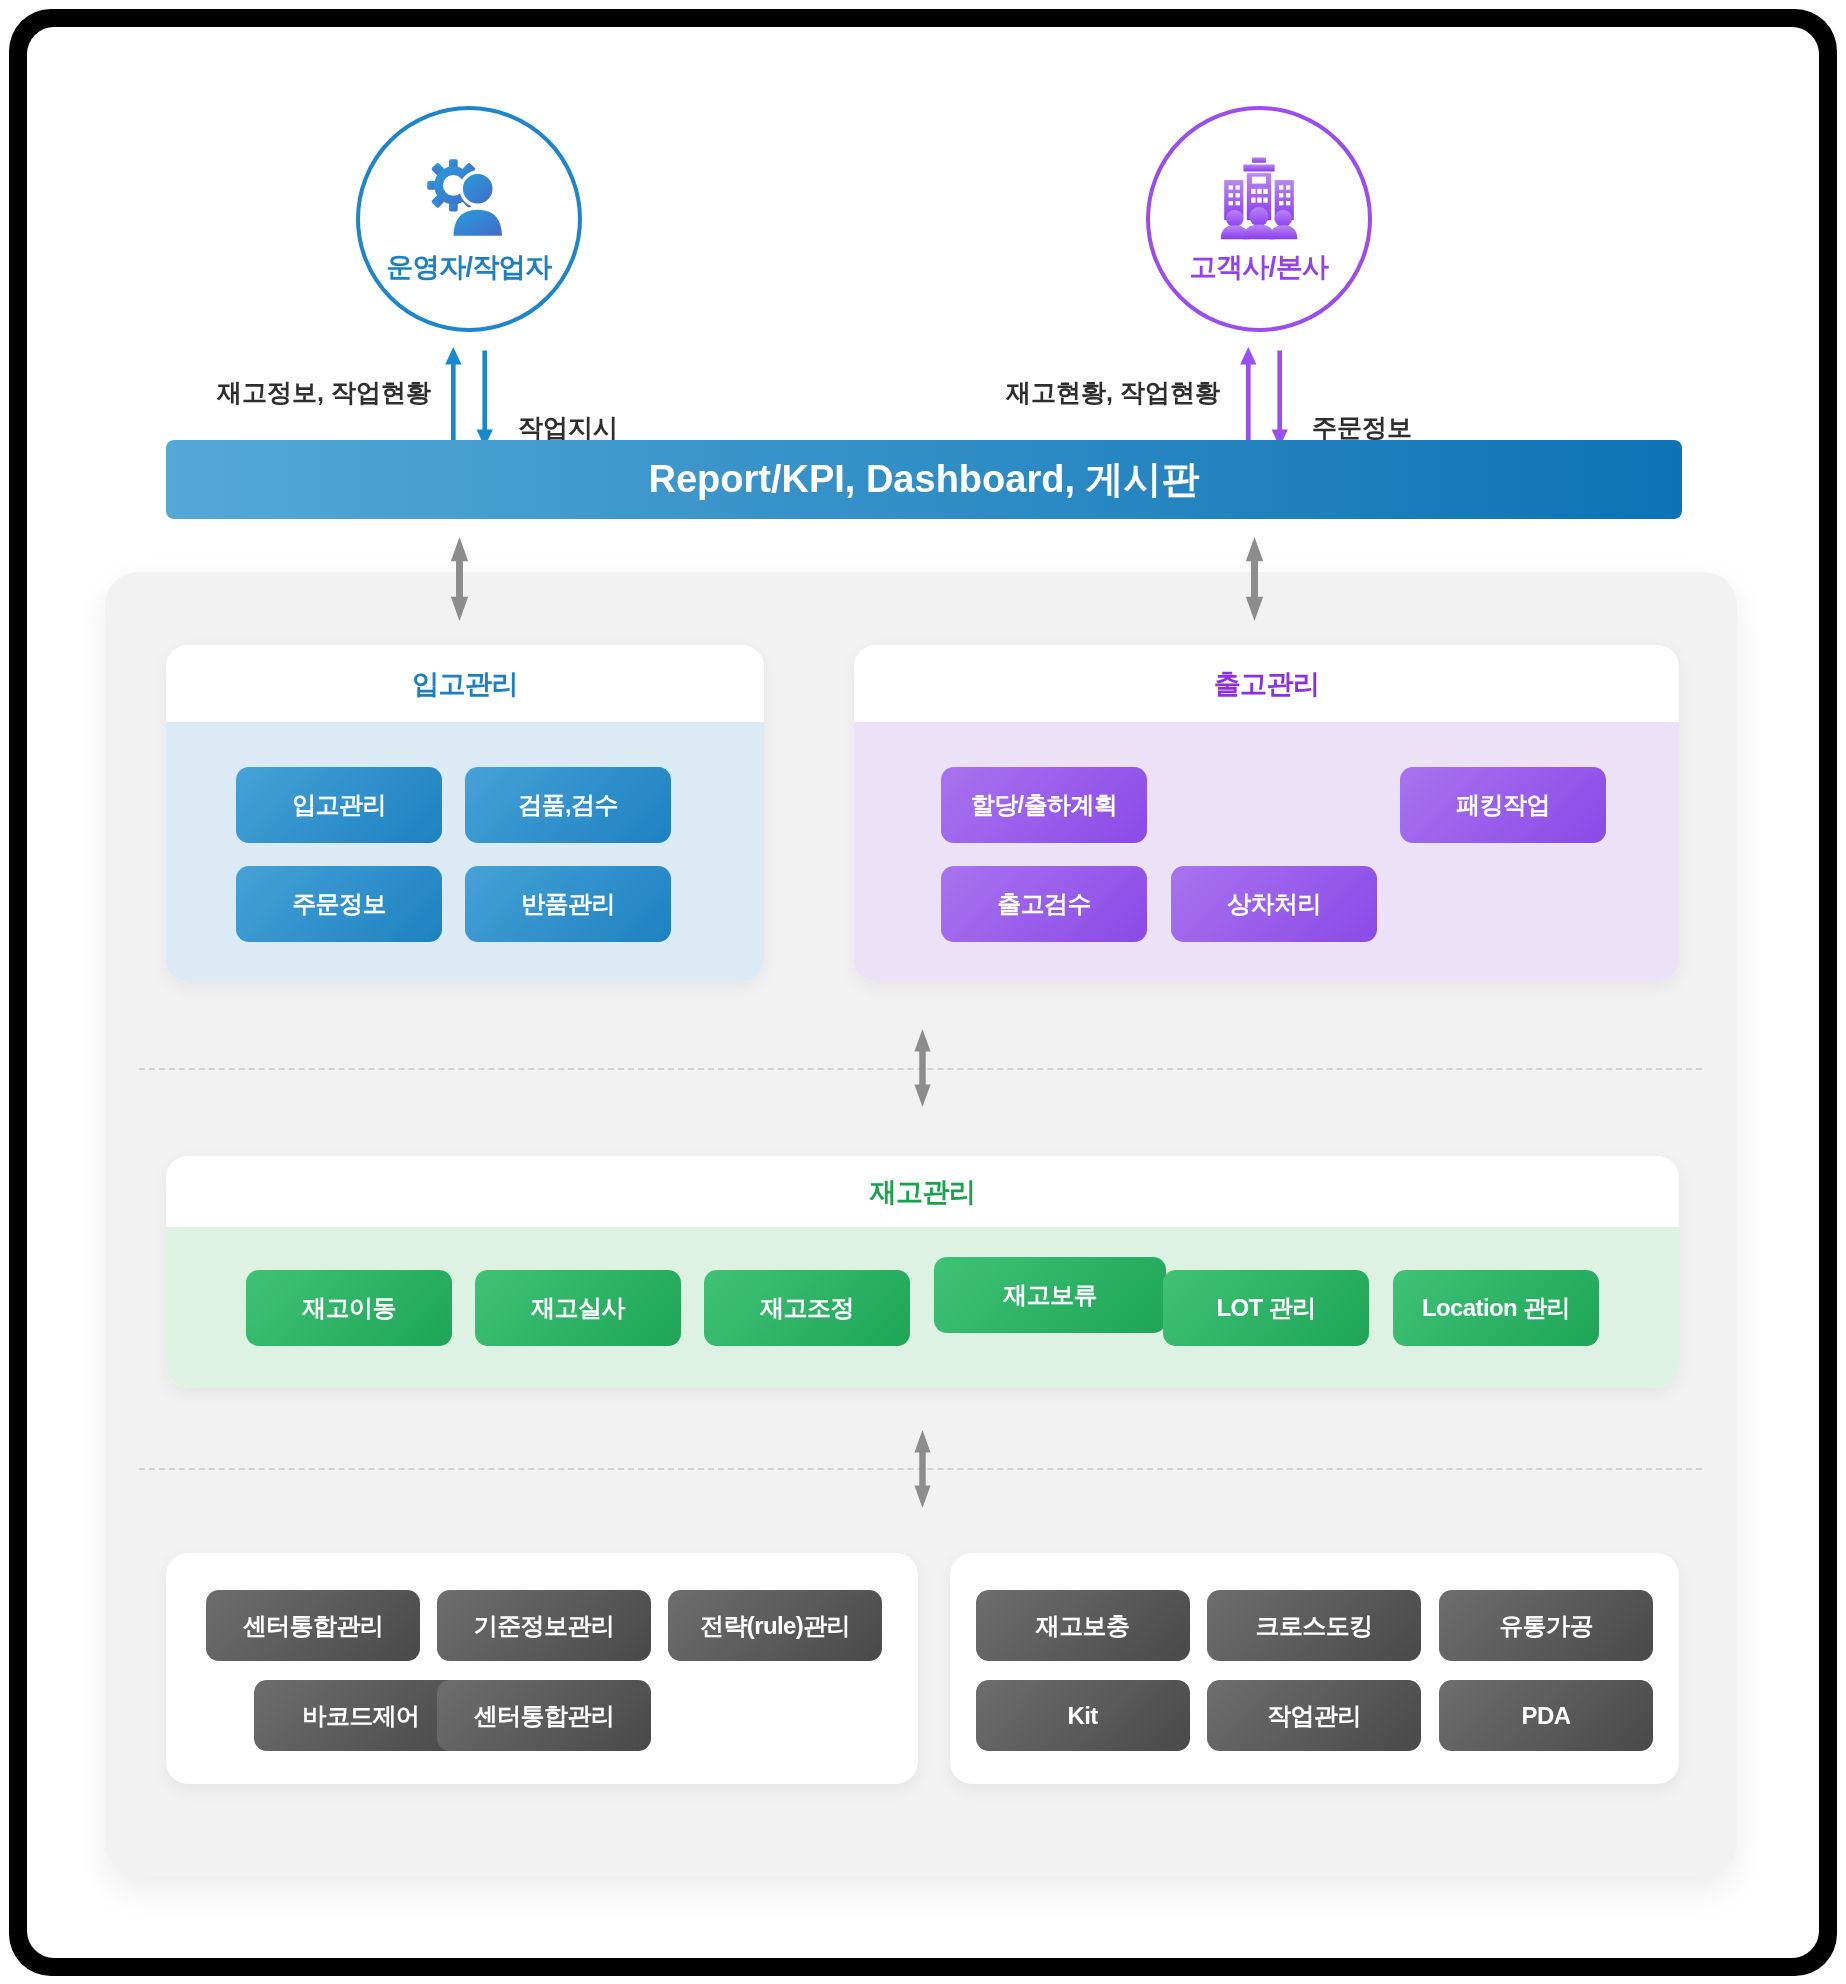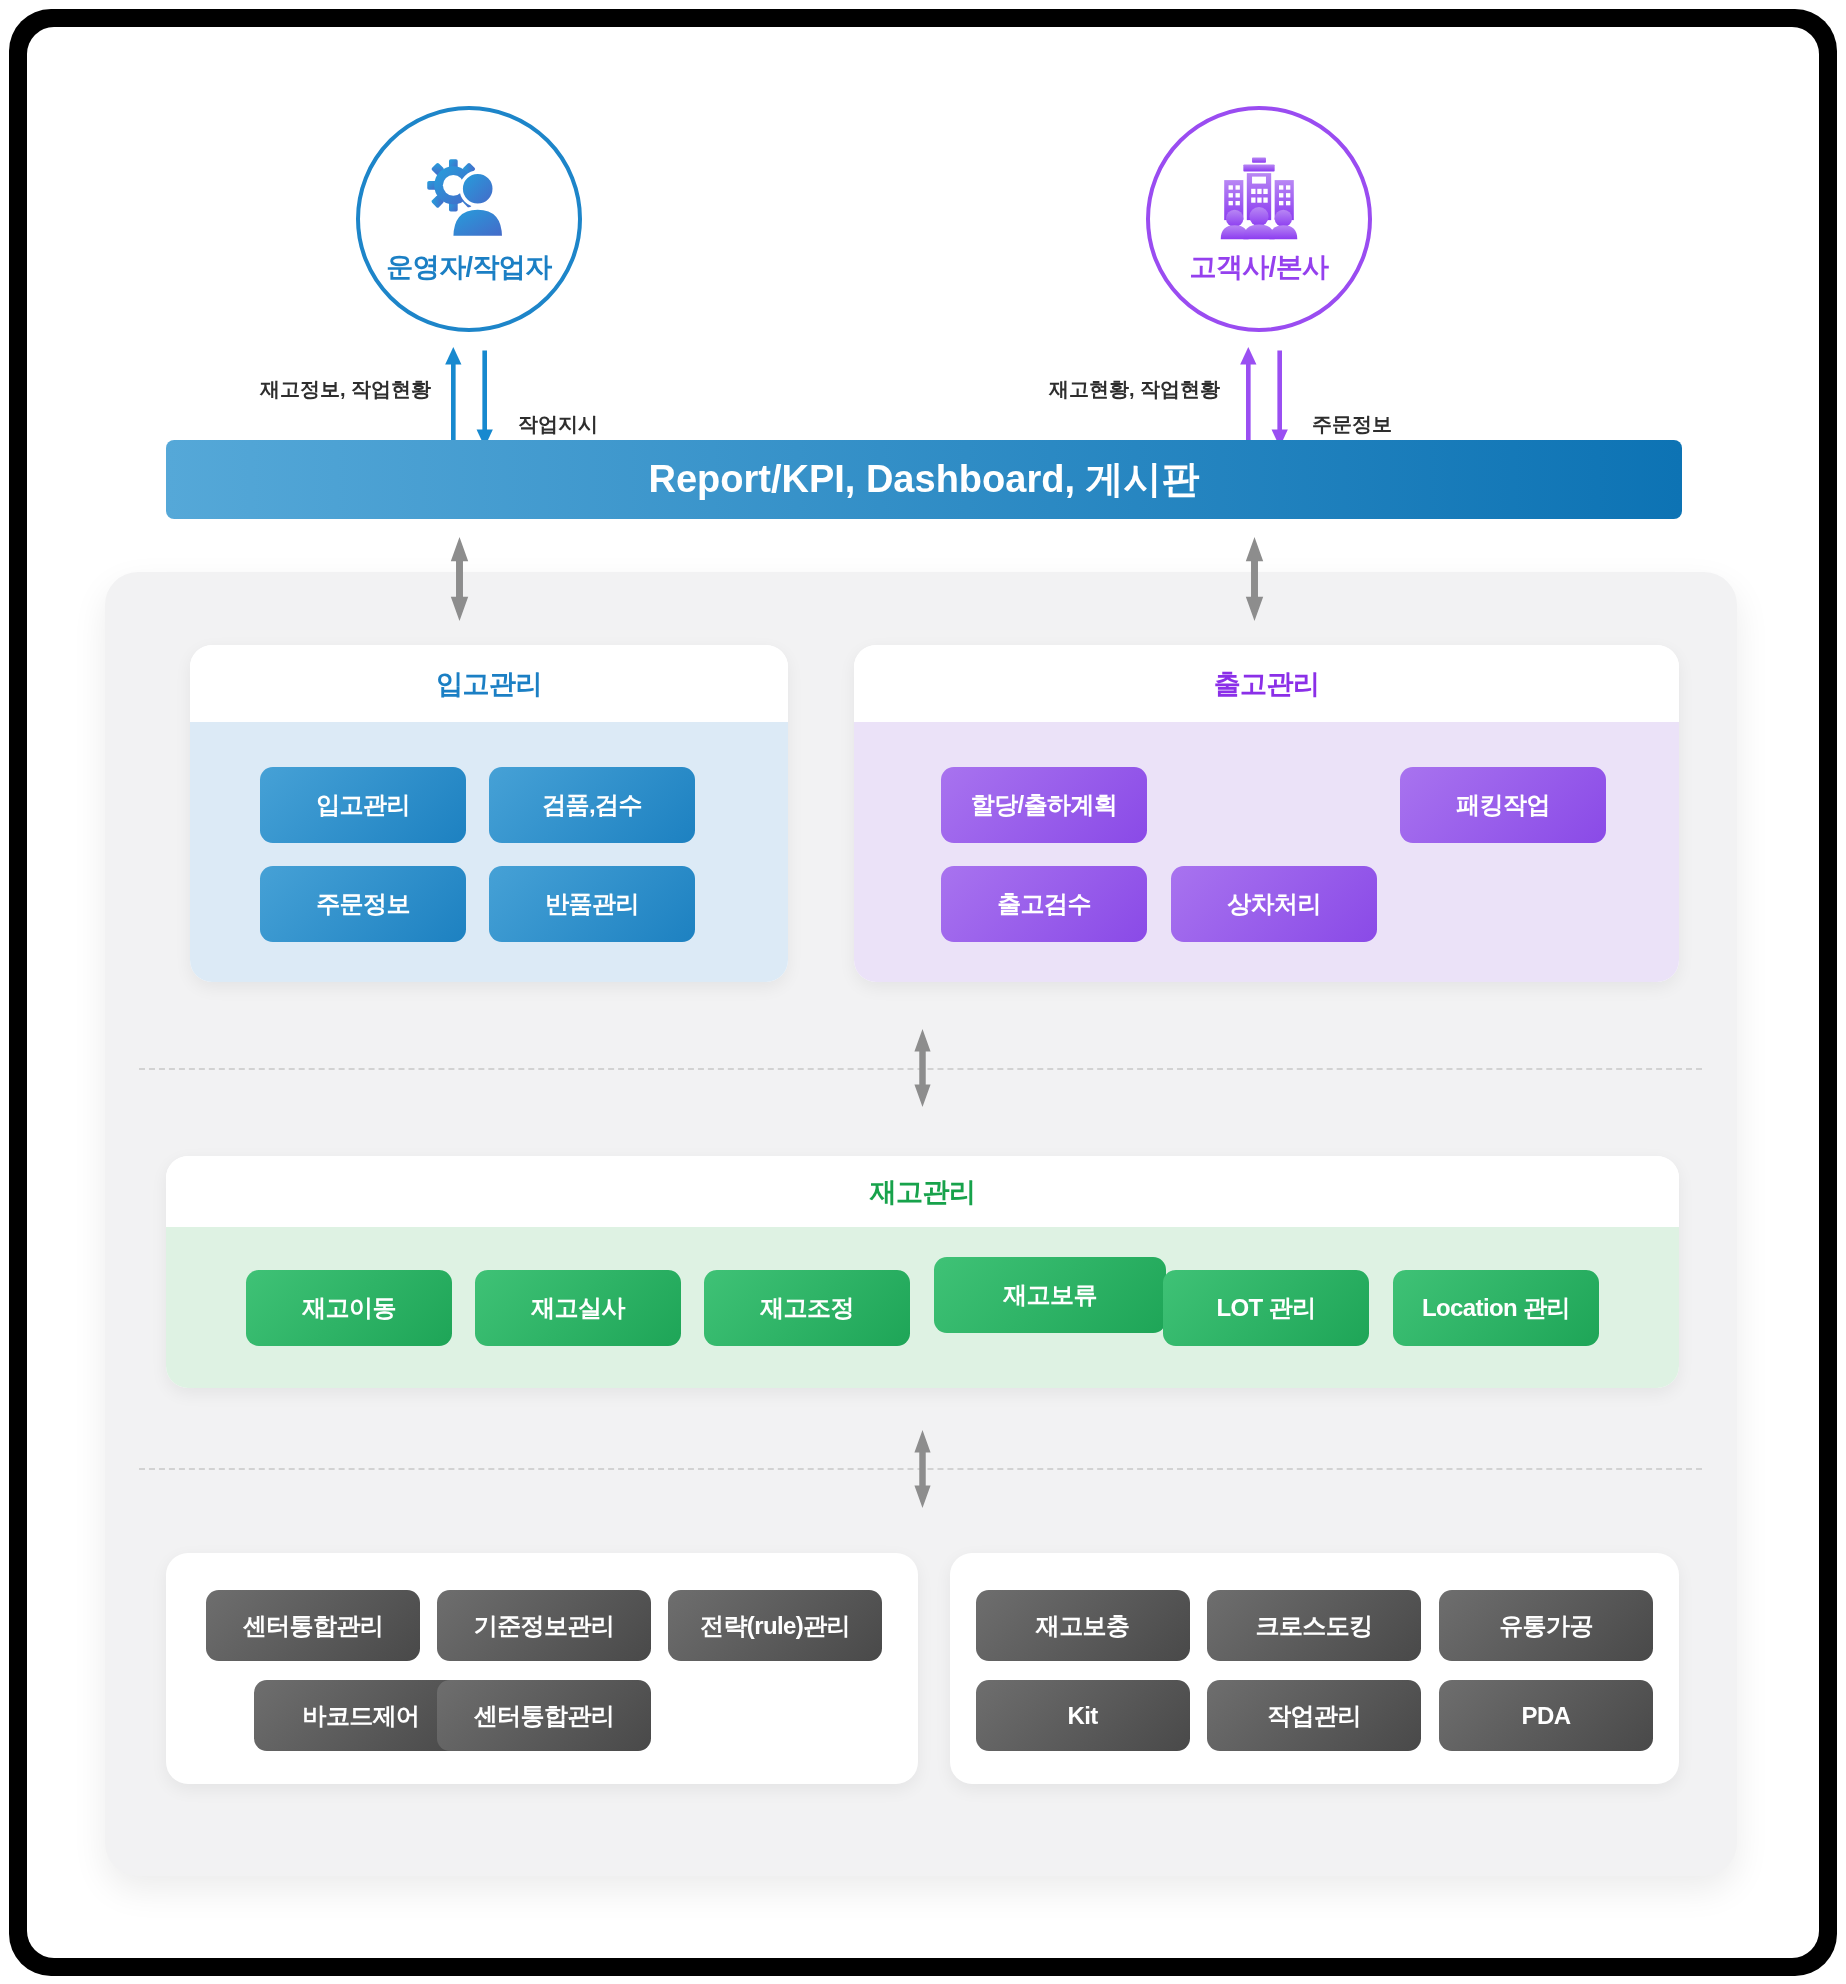--- a/index.html
+++ b/index.html
@@ -10,21 +10,21 @@
   .abs{position:absolute;}
   
   .actor{position:absolute;width:218px;height:218px;border-radius:50%;background:#fff;
          display:flex;flex-direction:column;align-items:center;justify-content:center;gap:8px;}
   .actor.blue{border:4.6px solid #1d85c9;}
   .actor.purple{border:4.6px solid #9a4cf1;}
   .actor-label{font-size:27px;letter-spacing:-0.6px;}
   .actor.blue .actor-label{color:#1b7fc4;}
   .actor.purple .actor-label{color:#9540ee;}
   
-  .flow-label{position:absolute;font-size:20px;color:#2e2e2e;white-space:nowrap;}
+  .flow-label{position:absolute;font-size:25px;color:#2e2e2e;white-space:nowrap;}
   
   .bar{position:absolute;left:166px;top:440px;width:1516px;height:79px;border-radius:8.1px;
        background:linear-gradient(90deg,#55a8d8,#0d73b4);display:flex;align-items:center;justify-content:center;}
   .bar-text{color:#fff;font-size:38px;}
   
   .shell{position:absolute;left:105px;top:572px;width:1632px;height:1304px;border-radius:33px;
          background:#f2f2f3;box-shadow:0 14px 35px rgba(0,0,0,0.08);}
   
   .panel{position:absolute;background:#ffffff;border-radius:22px;overflow:hidden;
          box-shadow:0 5.8px 17.4px rgba(0,0,0,0.06);}
@@ -156,21 +156,21 @@
 
   <div class="shell"></div>
 
   <svg class="abs" style="left:446px;top:537px;" width="27" height="84" viewBox="0 0 46 145">
     <path fill="#8d8d8d" d="M23 0 L38 42 L29 42 L29 103 L38 103 L23 145 L8 103 L17 103 L17 42 L8 42 Z"></path>
   </svg>
   <svg class="abs" style="left:1241px;top:537px;" width="27" height="84" viewBox="0 0 46 145">
     <path fill="#8d8d8d" d="M23 0 L38 42 L29 42 L29 103 L38 103 L23 145 L8 103 L17 103 L17 42 L8 42 Z"></path>
   </svg>
 
-  <div class="panel" style="left:166px;top:645px;width:598px;height:337px;margin-left:24px;">
+  <div class="panel" style="left:166px;top:645px;width:598px;height:337px;">
     <div class="panel-header">
       <div class="panel-title title-blue">입고관리</div>
     </div>
     <div class="panel-body body-blue">
       <div class="chip blue" style="left:70px;top:45px;width:206px;height:76px;">입고관리</div>
       <div class="chip blue" style="left:299px;top:45px;width:206px;height:76px;">검품,검수</div>
       <div class="chip blue" style="left:70px;top:144px;width:206px;height:76px;">주문정보</div>
       <div class="chip blue" style="left:299px;top:144px;width:206px;height:76px;">반품관리</div>
     </div>
   </div>

